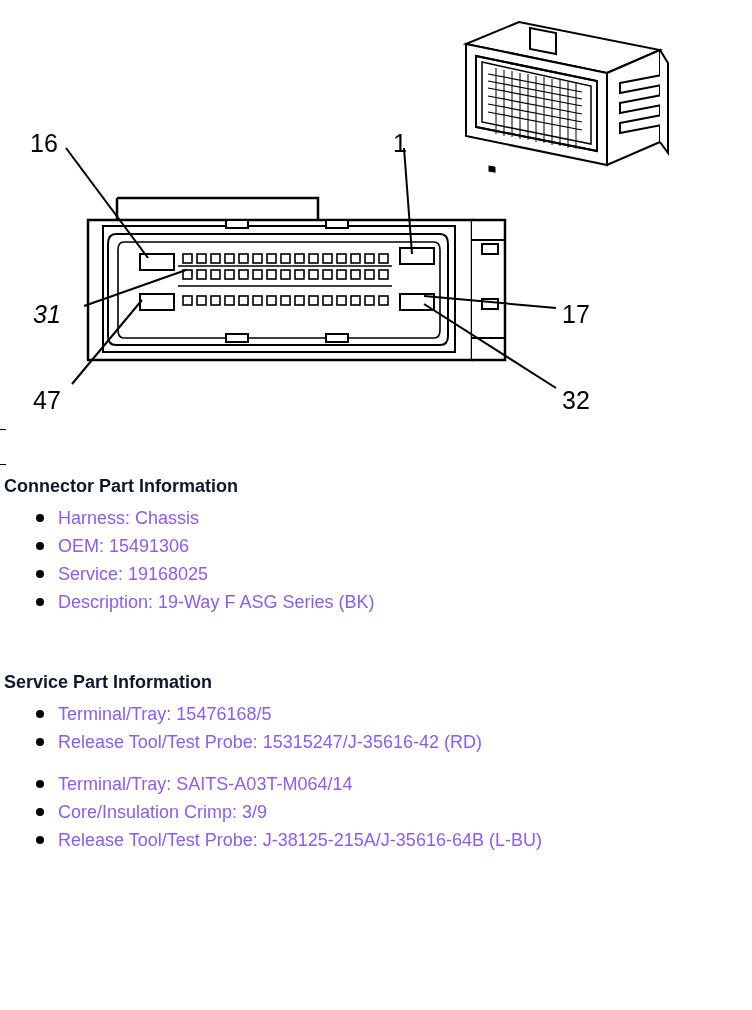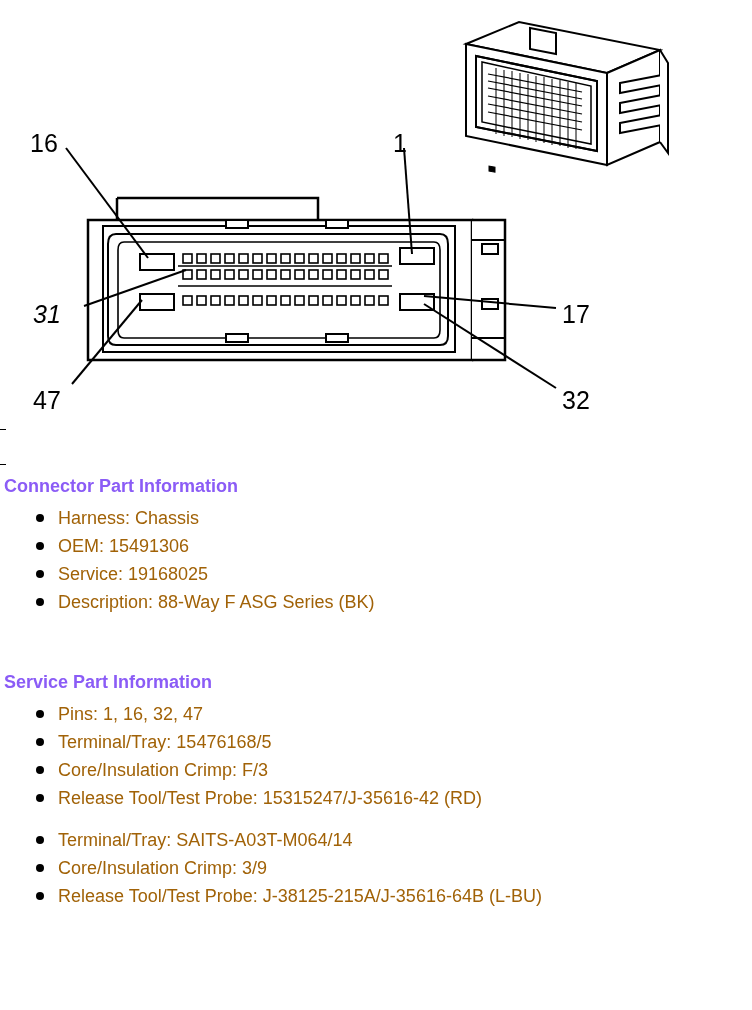--- a/index.html
+++ b/index.html
@@ -42,33 +42,33 @@
   }
   .info-block {
     position: absolute;
     left: 0;
     width: 752px;
   }
   .section-title {
     font-family: "Liberation Sans", sans-serif;
     font-size: 18px;
     font-weight: bold;
-    color: #8b5cf6;
+    color: #0f172a;
     margin: 0 0 10px 4px;
   }
   ul.bullets {
     list-style: none;
     margin: 0;
     padding: 0;
   }
   ul.bullets li {
     position: relative;
     font-family: "Liberation Sans", sans-serif;
     font-size: 18px;
-    color: #a16207;
+    color: #8b5cf6;
     padding-left: 58px;
     margin-bottom: 6px;
     line-height: 22px;
     white-space: nowrap;
   }
   ul.bullets li .dot {
     position: absolute;
     left: 36px;
     top: 7px;
     width: 8px;
@@ -271,39 +271,31 @@
       <li>
         <span class="dot"></span>
         <span>OEM: 15491306</span>
       </li>
       <li>
         <span class="dot"></span>
         <span>Service: 19168025</span>
       </li>
       <li>
         <span class="dot"></span>
-        <span>Description: 88-Way F ASG Series (BK)</span>
+        <span>Description: 19-Way F ASG Series (BK)</span>
       </li>
     </ul>
   </div>
 
   <div class="info-block" style="top:672px;">
     <div class="section-title">Service Part Information</div>
     <ul class="bullets">
       <li>
         <span class="dot"></span>
-        <span>Pins: 1, 16, 32, 47</span>
-      </li>
-      <li>
-        <span class="dot"></span>
         <span>Terminal/Tray: 15476168/5</span>
-      </li>
-      <li>
-        <span class="dot"></span>
-        <span>Core/Insulation Crimp: F/3</span>
       </li>
       <li>
         <span class="dot"></span>
         <span>Release Tool/Test Probe: 15315247/J-35616-42 (RD)</span>
       </li>
     </ul>
     <div class="group-gap"></div>
     <ul class="bullets">
       <li>
         <span class="dot"></span>

